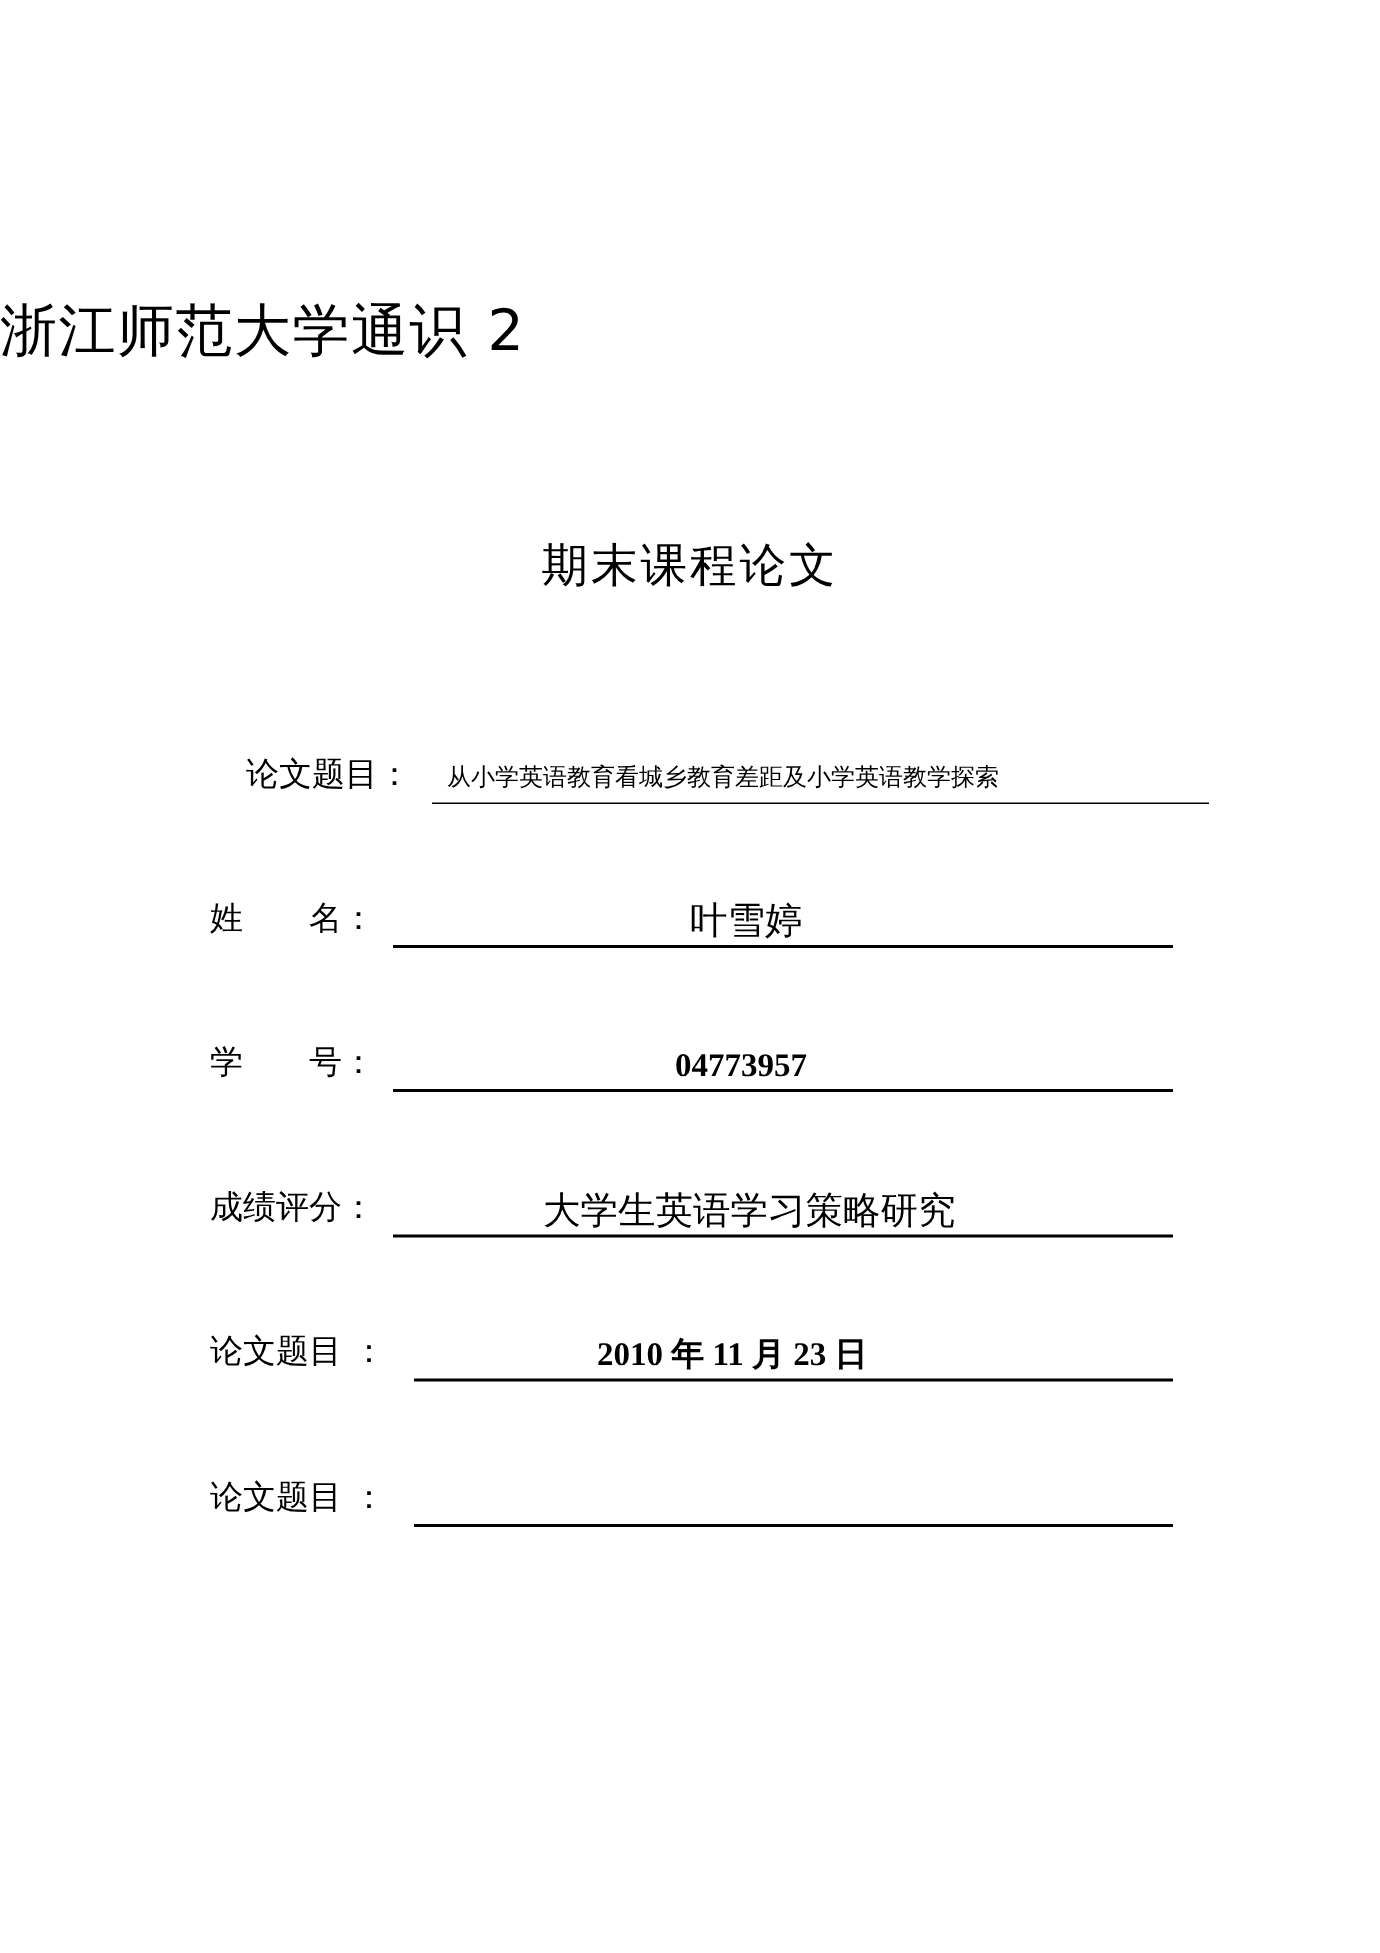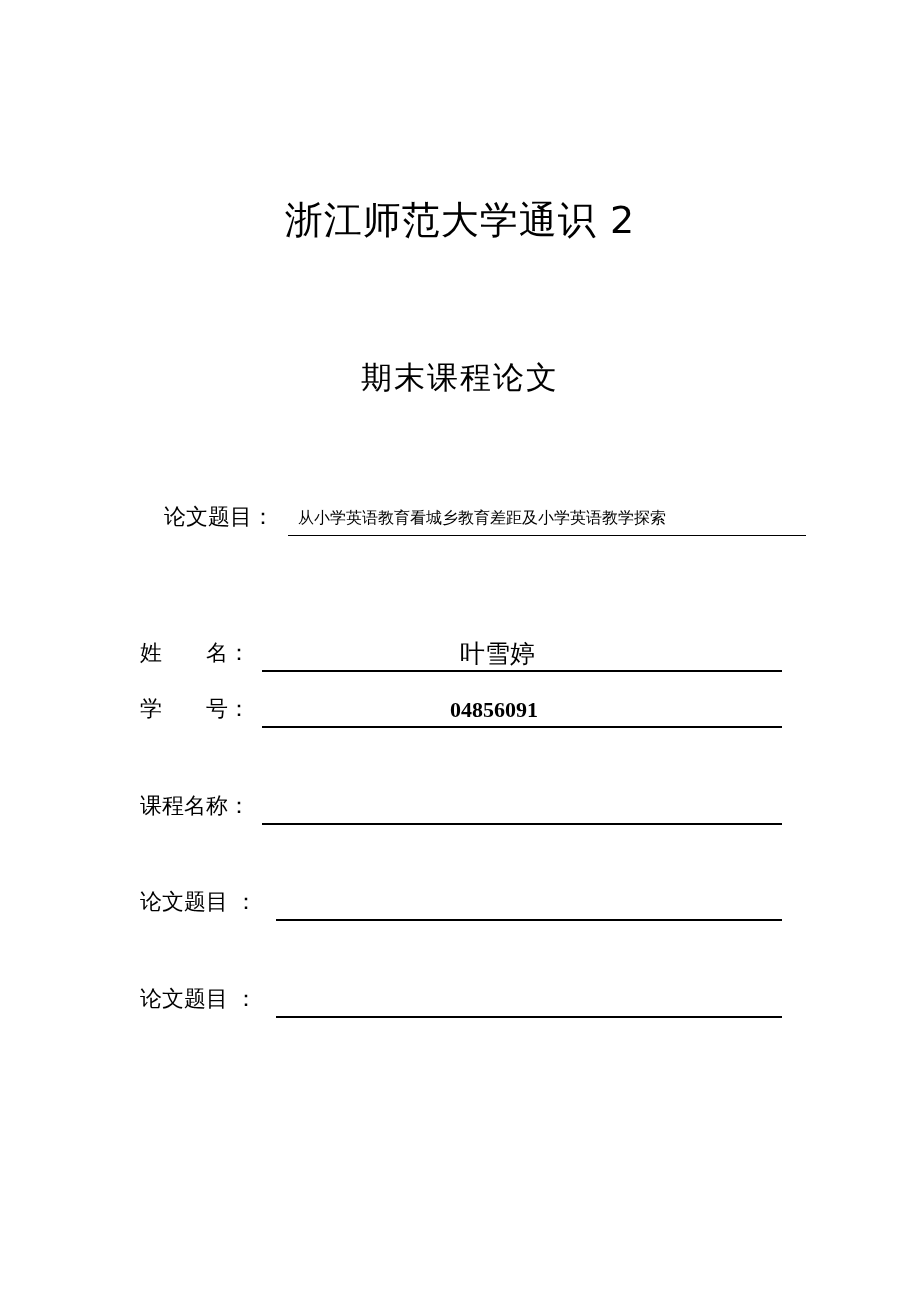--- a/index.html
+++ b/index.html
@@ -13,21 +13,20 @@
       position: relative;
       overflow: hidden;
       font-family: "DejaVu Serif", "Liberation Serif", serif;
       color: #000000;
     }
     .title-main {
       position: absolute;
       top: 192px;
       left: 0;
       width: 920px;
-      text-align: center;
       font-size: 38px;
       line-height: 56px;
       font-family: "DejaVu Sans", "Liberation Sans", sans-serif;
       letter-spacing: 1px;
     }
     .title-sub {
       position: absolute;
       top: 352px;
       left: 0;
       width: 920px;
@@ -84,40 +83,42 @@
   <div class="title-main">浙江师范大学通识 2</div>
 
   <div class="title-sub">期末课程论文</div>
 
   <div class="field" style="top:496px;margin-left:24px;">
     <span class="field-label">论文题目：</span>
     <div class="field-line thin-line" style="left:124px;"></div>
     <span class="field-value val-cjk" style="left:134px;font-size:16px;">从小学英语教育看城乡教育差距及小学英语教学探索</span>
   </div>
 
-  <div class="field" style="top:592px;margin-top:40px;">
+  <div class="field" style="top:592px;">
     <span class="field-label">姓　　名：</span>
     <div class="field-line" style="left:122px;"></div>
     <span class="field-value val-cjk" style="left:320px;">叶雪婷</span>
   </div>
 
   <div class="field" style="top:688px;">
     <span class="field-label">学　　号：</span>
     <div class="field-line" style="left:122px;"></div>
-    <span class="field-value val-bold" style="left:310px;">04856091</span>
+    <span class="field-value val-bold" style="left:310px;">04773957</span>
   </div>
 
   <div class="field" style="top:785px;">
-    <span class="field-label">课程名称：</span>
+    <span class="field-label">成绩评分：</span>
     <div class="field-line" style="left:122px;"></div>
+    <span class="field-value val-cjk" style="left:222px;">大学生英语学习策略研究</span>
   </div>
 
   <div class="field" style="top:881px;">
     <span class="field-label">论文题目 ：</span>
     <div class="field-line" style="left:136px;"></div>
+    <span class="field-value val-bold" style="left:258px;">2010 年 11 月 23 日</span>
   </div>
 
   <div class="field" style="top:978px;">
     <span class="field-label">论文题目 ：</span>
     <div class="field-line" style="left:136px;"></div>
     <span class="field-value val-cjk" style="left:300px;"></span>
   </div>
 
 </div>
 

